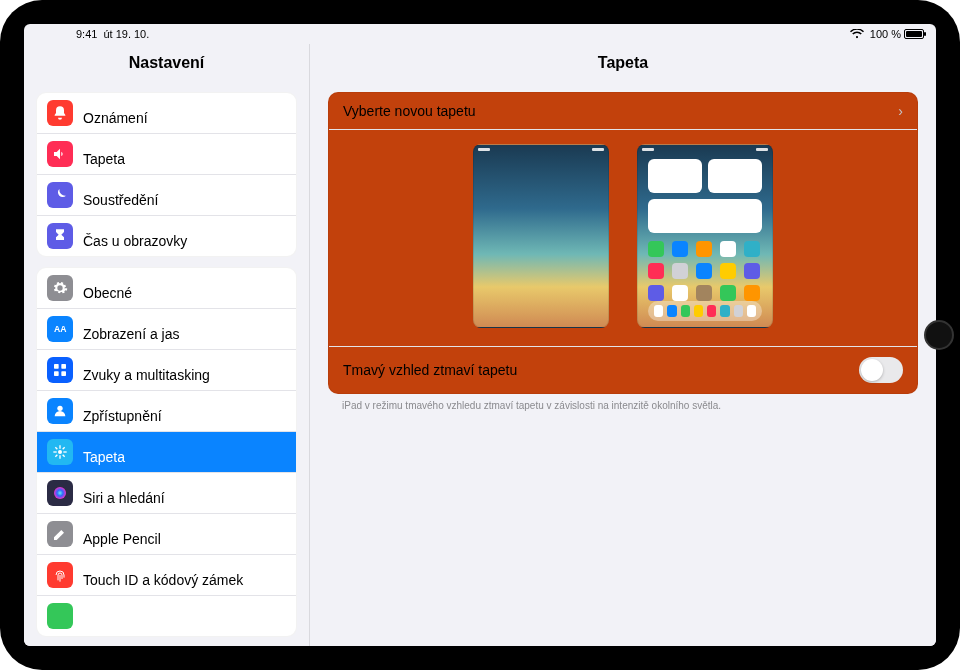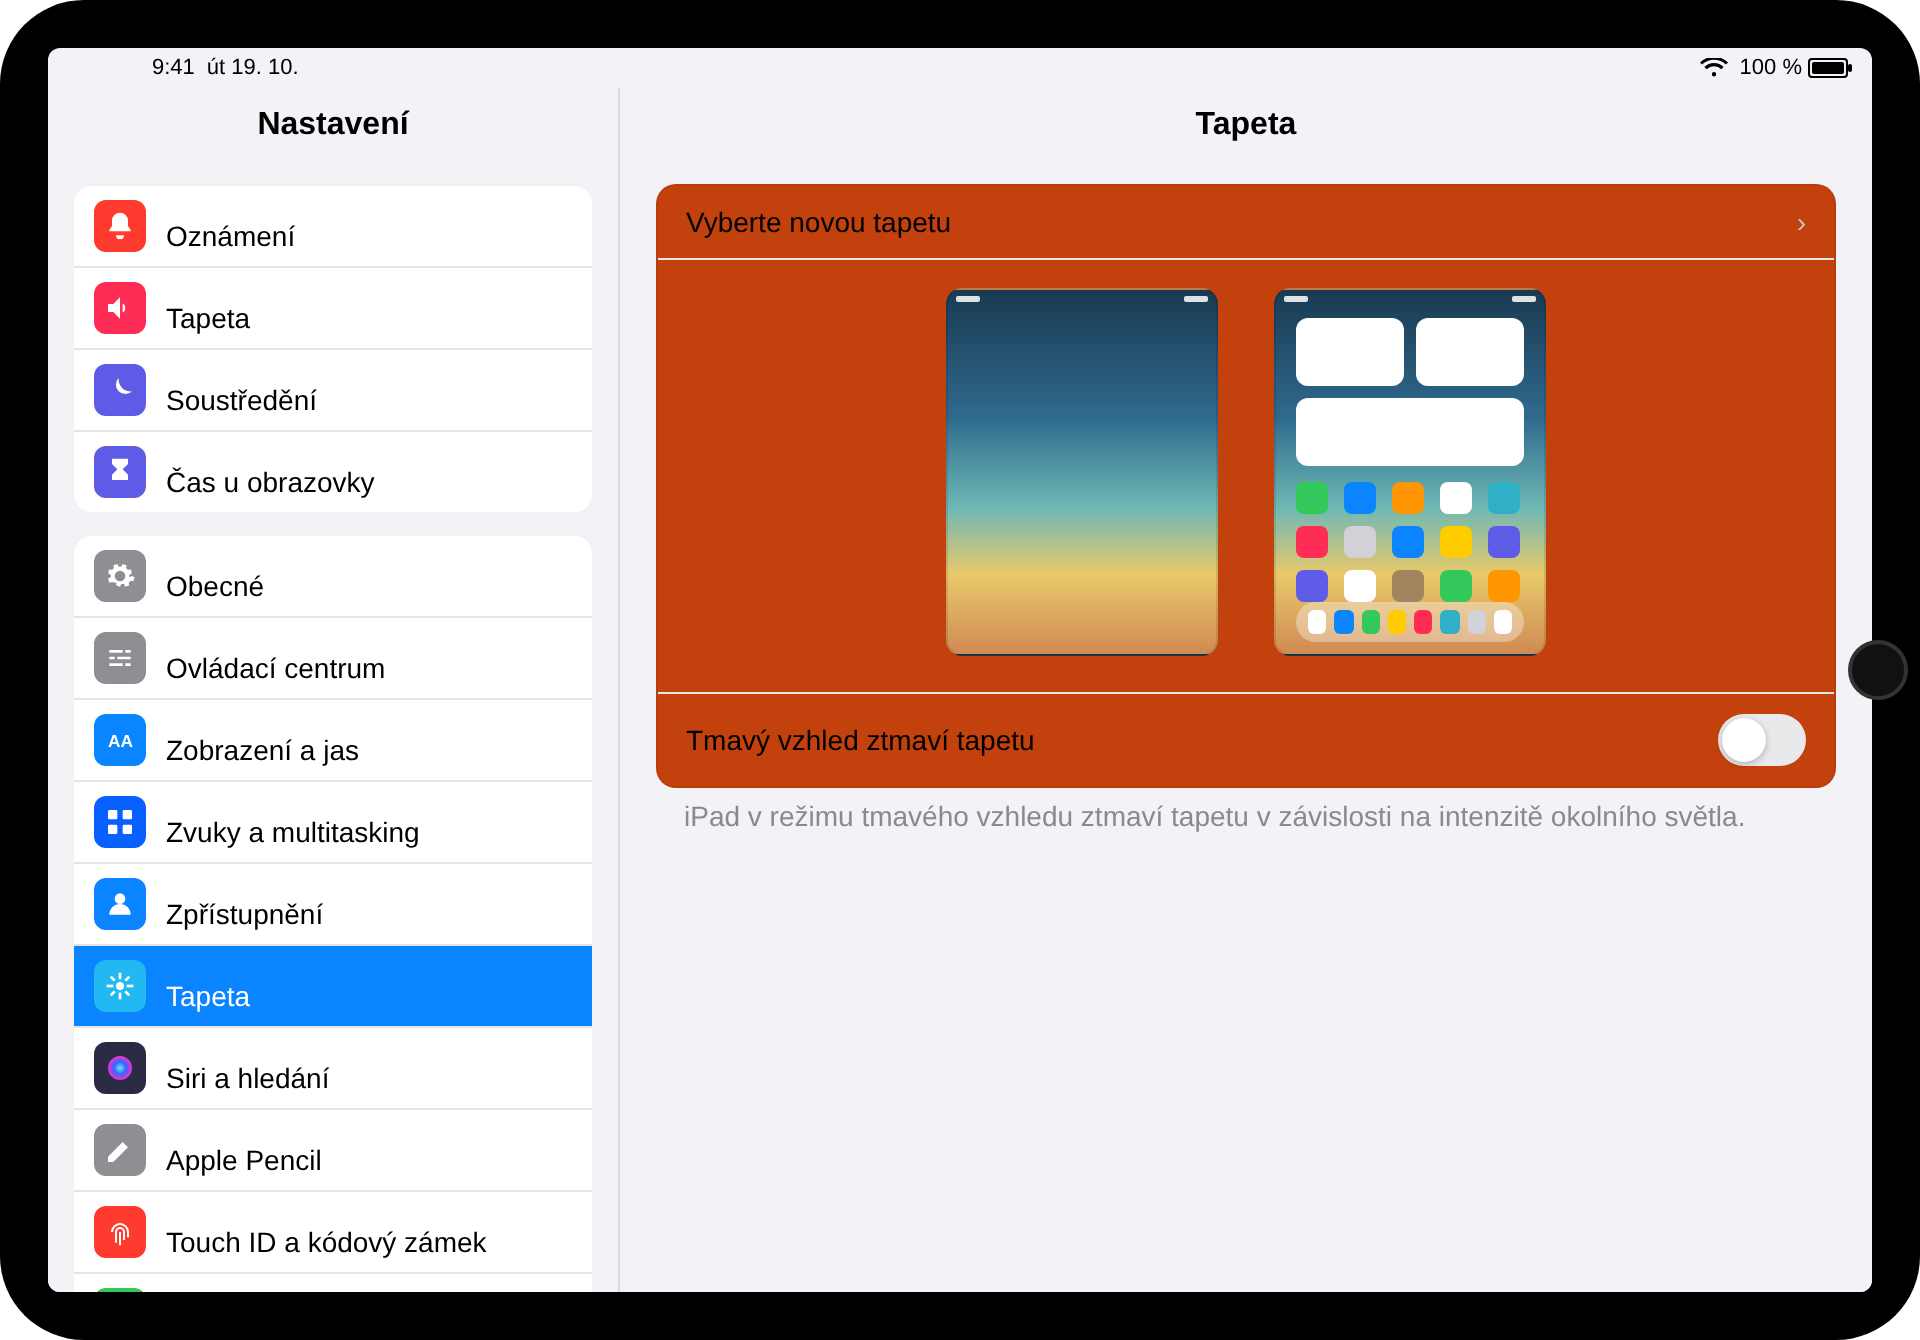--- a/index.html
+++ b/index.html
@@ -96,21 +96,21 @@
     padding: 10px 14px; font-size:14px;
   }
   .switch {
     width: 44px; height: 26px; background:#e9e9eb; border-radius:13px; position:relative;
     cursor:pointer;
   }
   .switch .knob {
     position:absolute; left:2px; top:2px; width:22px; height:22px; background:#fff;
     border-radius:50%; box-shadow: 0 1px 3px rgba(0,0,0,0.25);
   }
-  .footer-note { font-size: 14px; color:#8a8a8e; padding: 6px 14px 0; }
+  .footer-note { font-size: 10px; color:#8a8a8e; padding: 6px 14px 0; }
 
   .app-c1{background:#34c759}.app-c2{background:#0a84ff}.app-c3{background:#ff9500}
   .app-c4{background:#ff2d55}.app-c5{background:#5e5ce6}.app-c6{background:#ffffff}
   .app-c7{background:#d1d1d6}.app-c8{background:#ffcc00}.app-c9{background:#30b0c7}
   .app-c10{background:#a2845e}
 </style>
 </head>
 <body>
 
 <div class="frame">
@@ -178,28 +178,20 @@
           <div class="group" id="group2">
               <div class="row">
                 <div class="icon" style="background: rgb(142, 142, 147);">
                   <svg viewBox="0 0 24 24" fill="#fff">
                     <path d="M12 8a4 4 0 100 8 4 4 0 000-8zm9 4l2 1-1 3-2-.5a8 8 0 01-1.5 1.5l.5 2-3 1-1-2a8 8 0 01-2 0l-1 2-3-1 .5-2A8 8 0 016 16.5L4 17l-1-3 2-1a8 8 0 010-2l-2-1 1-3 2 .5A8 8 0 017.5 6L7 4l3-1 1 2a8 8 0 012 0l1-2 3 1-.5 2A8 8 0 0118 7.5l2-.5 1 3-2 1a8 8 0 010 2z"></path>
                   </svg>
                 </div>
                 <span>Obecné</span>
               </div>
               <div class="row">
-                <div class="icon" style="background: rgb(142, 142, 147);">
-                  <svg viewBox="0 0 24 24" fill="#fff">
-                    <path d="M4 6h10v2H4zm12 0h4v2h-4zM4 11h4v2H4zm6 0h10v2H10zM4 16h10v2H4zm12 0h4v2h-4z"></path>
-                  </svg>
-                </div>
-                <span>Ovládací centrum</span>
-              </div>
-              <div class="row">
                 <div class="icon" style="background: rgb(10, 132, 255);">
                   <svg viewBox="0 0 24 24" fill="#fff">
                     <text x="3" y="17" font-size="13" font-weight="700" fill="#fff">AA</text>
                   </svg>
                 </div>
                 <span>Zobrazení a jas</span>
               </div>
               <div class="row">
                 <div class="icon" style="background: rgb(10, 96, 255);">
                   <svg viewBox="0 0 24 24" fill="#fff">

